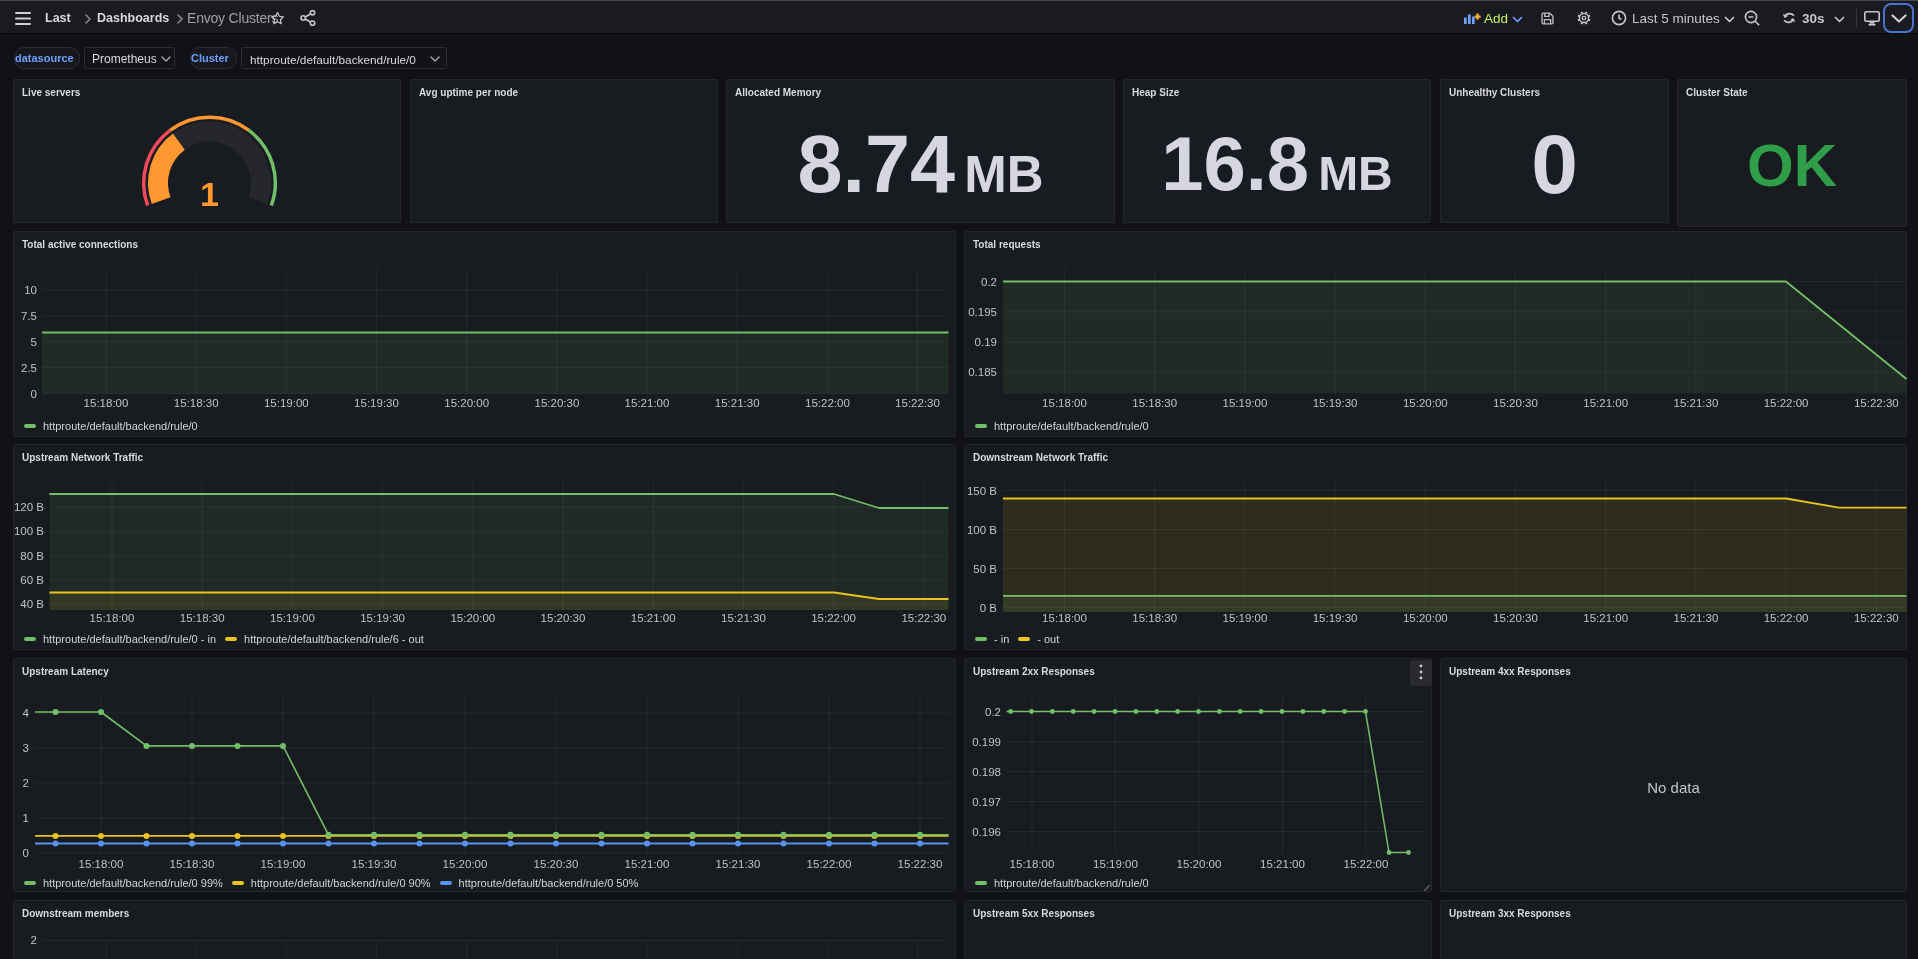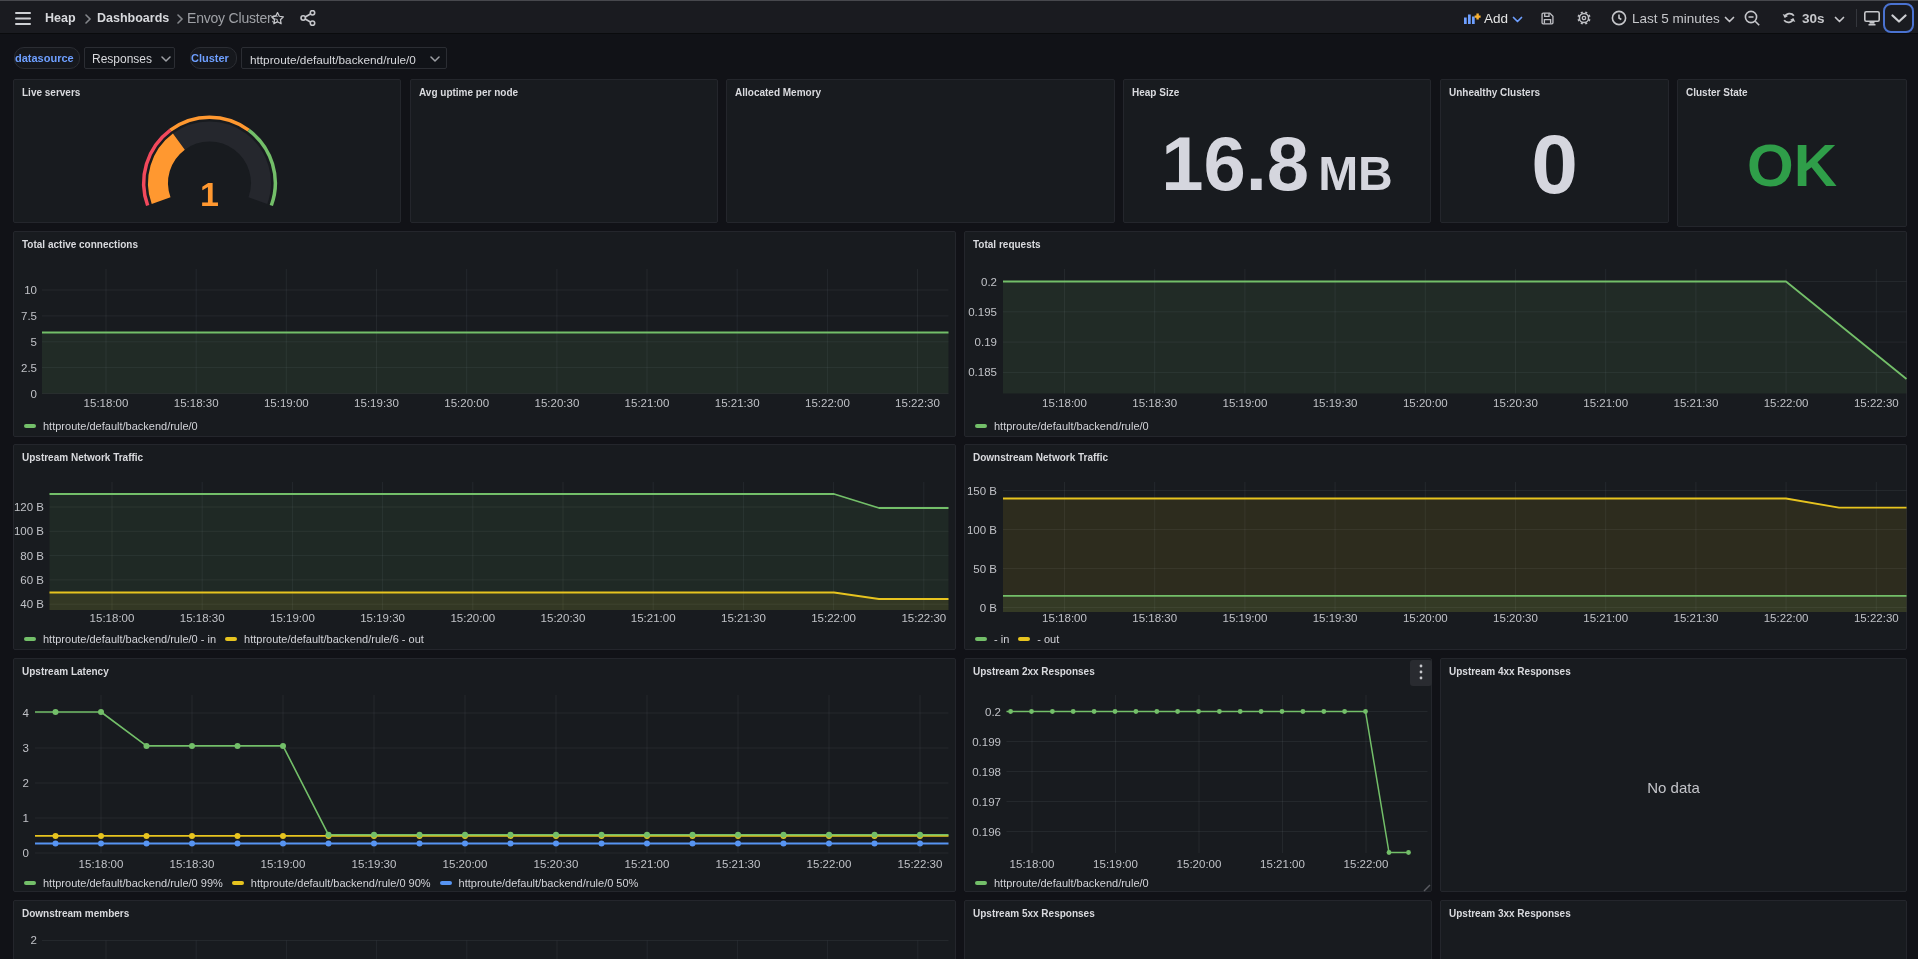--- a/index.html
+++ b/index.html
@@ -17,21 +17,21 @@
 .dash{display:inline-block;width:12px;height:4px;border-radius:2px;vertical-align:middle;margin-right:7px}
 .ltxt{font-size:11px;color:#d2d3d8;vertical-align:middle}
 .nodata{position:absolute;left:0;right:0;top:0;bottom:0;display:flex;align-items:center;justify-content:center;padding-top:24px;font-size:15px;color:#c3c4c9}
 </style></head><body>
 <div id="nav">
     <svg width="16" height="13" viewBox="0 0 16 13" style="position:absolute;left:15px;top:11px">
       <rect width="16" height="2" y="0" rx="1" fill="#ced0d4"></rect>
       <rect width="16" height="2" y="5.5" rx="1" fill="#ced0d4"></rect>
       <rect width="16" height="2" y="11" rx="1" fill="#ced0d4"></rect>
     </svg>
-    <span class="crumb" style="left:45px">Heap</span>
+    <span class="crumb" style="left:45px">Last</span>
     <svg width="8" height="10" viewBox="0 0 8 10" style="position:absolute;left:84px;top:13px">
       <path d="M2 1l4 4-4 4" fill="none" stroke="#85878c" stroke-width="1.6" stroke-linecap="round"></path>
     </svg>
     <span class="crumb" style="left:97px">Dashboards</span>
     <svg width="8" height="10" viewBox="0 0 8 10" style="position:absolute;left:176px;top:13px">
       <path d="M2 1l4 4-4 4" fill="none" stroke="#85878c" stroke-width="1.6" stroke-linecap="round"></path>
     </svg>
     <span class="crumb dim" style="left:187px">Envoy Clusters</span>
     <svg width="15" height="15" viewBox="0 0 24 24" style="position:absolute;left:270px;top:10px">
       <path d="M12 2.5l2.9 5.9 6.5.9-4.7 4.6 1.1 6.5-5.8-3.1-5.8 3.1 1.1-6.5L2.6 9.3l6.5-.9z" fill="none" stroke="#c6c7cb" stroke-width="2" stroke-linejoin="round"></path>
@@ -41,21 +41,21 @@
       <circle cx="3.2" cy="8" r="2.2" fill="none" stroke="#c6c7cb" stroke-width="1.6"></circle>
       <circle cx="12.5" cy="13.2" r="2.2" fill="none" stroke="#c6c7cb" stroke-width="1.6"></circle>
       <path d="M5.2 7l5.2-3M5.2 9l5.2 3" stroke="#c6c7cb" stroke-width="1.6"></path>
     </svg>
     <svg width="17" height="15" viewBox="0 0 17 15" style="position:absolute;left:1464px;top:10px">
       <rect x="0" y="6.5" width="2.7" height="6.5" fill="#6e9fff"></rect>
       <rect x="4" y="3.5" width="2.7" height="9.5" fill="#6e9fff"></rect>
       <rect x="8" y="5.5" width="2.7" height="7.5" fill="#6e9fff"></rect>
       <path d="M10.6 5.6 h6 M13.6 2.6 v6" stroke="#f8b133" stroke-width="2.4"></path>
     </svg>
-    <span class="navtxt" style="left:1484px;color:#e5e5e5;font-weight:500">Add</span>
+    <span class="navtxt" style="left:1484px;color:#bef264;font-weight:500">Add</span>
     <svg width="11" height="7" viewBox="0 0 11 7" style="position:absolute;left:1512px;top:15px">
       <path d="M1.5 1.5l4 4 4-4" fill="none" stroke="#6e9fff" stroke-width="1.7" stroke-linecap="round" stroke-linejoin="round"></path>
     </svg>
     <svg width="15" height="15" viewBox="0 0 16 16" style="position:absolute;left:1540px;top:10px">
       <path d="M2.2 3.4A1.2 1.2 0 0 1 3.4 2.2h7L13.8 5.6v7a1.2 1.2 0 0 1-1.2 1.2H3.4a1.2 1.2 0 0 1-1.2-1.2z" fill="none" stroke="#bfc0c5" stroke-width="1.4"></path>
       <path d="M5 2.5v3.2h4.6V2.5M4.7 13.4V9.2h6.6v4.2" fill="none" stroke="#bfc0c5" stroke-width="1.4"></path>
     </svg>
     <svg width="16" height="16" viewBox="0 0 16 16" style="position:absolute;left:1576px;top:9px">
       <line x1="9.88" y1="3.47" x2="10.53" y2="1.90" stroke="#bfc0c5" stroke-width="2.1"></line>
       <line x1="12.53" y1="6.12" x2="14.10" y2="5.47" stroke="#bfc0c5" stroke-width="2.1"></line>
@@ -96,21 +96,21 @@
       <rect x="5.5" y="10.5" width="5" height="2.2" fill="#c6c7cb"></rect>
       <rect x="4.5" y="13" width="7" height="1.5" fill="#c6c7cb"></rect>
     </svg>
     <div style="position:absolute;left:1883px;top:2px;width:31px;height:30px;border:2px solid #4a72d0;border-radius:8px;box-sizing:border-box"></div>
     <svg width="16" height="9" viewBox="0 0 16 9" style="position:absolute;left:1891px;top:13px">
       <path d="M1.5 1.5l6.5 6 6.5-6" fill="none" stroke="#cdced2" stroke-width="2.2" stroke-linecap="round" stroke-linejoin="round"></path>
     </svg>
   </div>
 <div class="chip" style="left:14px;width:66px"><span class="chiptxt">datasource</span></div>
 <div class="vbox" style="left:84px;width:91px">
-    <span class="vtxt" style="font-size:12px;left:7px">Responses</span>
+    <span class="vtxt" style="font-size:12px;left:7px">Prometheus</span>
     <svg width="10" height="6" viewBox="0 0 10 6" style="position:absolute;left:76px;top:8px">
       <path d="M1 1l4 4 4-4" fill="none" stroke="#9ea0a5" stroke-width="1.5" stroke-linecap="round" stroke-linejoin="round"></path>
     </svg>
   </div>
 <div class="chip" style="left:190px;width:47px"><span class="chiptxt">Cluster</span></div>
 <div class="vbox" style="left:241px;width:206px">
     <span class="vtxt" style="font-size:11.8px;top:4.5px">httproute/default/backend/rule/0</span>
     <svg width="10" height="6" viewBox="0 0 10 6" style="position:absolute;left:188px;top:8px">
       <path d="M1 1l4 4 4-4" fill="none" stroke="#9ea0a5" stroke-width="1.5" stroke-linecap="round" stroke-linejoin="round"></path>
     </svg>
@@ -124,20 +124,23 @@
       <path d="M 156.36 50.11 A 65.8 65.8 0 0 1 234.64 50.11" fill="none" stroke="#ff9830" stroke-width="3.5"></path>
       <path d="M 234.64 50.11 A 65.8 65.8 0 0 1 257.33 125.50" fill="none" stroke="#73bf69" stroke-width="3.5"></path>
       <text x="195.5" y="126.0" text-anchor="middle" font-size="34" fill="#ff9830" font-weight="bold" font-family="Liberation Sans, sans-serif">1</text>
     </svg>
   </div>
 <div class="panel" style="left:410px;top:79px;width:308px;height:144px">
     <span class="ptitle">Avg uptime per node</span>
   </div>
 <div class="panel" style="left:726px;top:79px;width:389px;height:144px">
     <span class="ptitle">Allocated Memory</span>
+    <div class="statwrap">
+      <div style="color:#d5d6de;font-size:81px;font-weight:bold;line-height:1">8.74<span style="font-size:51px;margin-left:9px">MB</span></div>
+    </div>
   </div>
 <div class="panel" style="left:1123px;top:79px;width:308px;height:144px">
     <span class="ptitle">Heap Size</span>
     <div class="statwrap">
       <div style="color:#d5d6de;font-size:76px;font-weight:bold;line-height:1">16.8<span style="font-size:48px;margin-left:9px">MB</span></div>
     </div>
   </div>
 <div class="panel" style="left:1440px;top:79px;width:229px;height:144px">
     <span class="ptitle">Unhealthy Clusters</span>
     <div class="statwrap">

